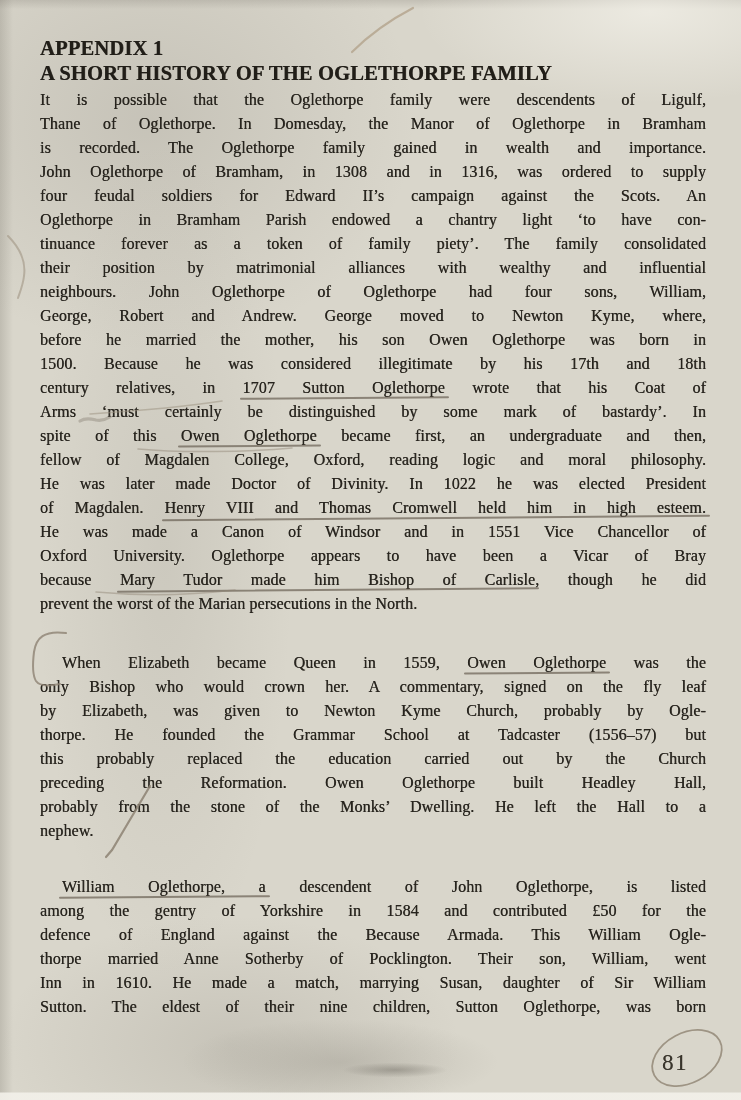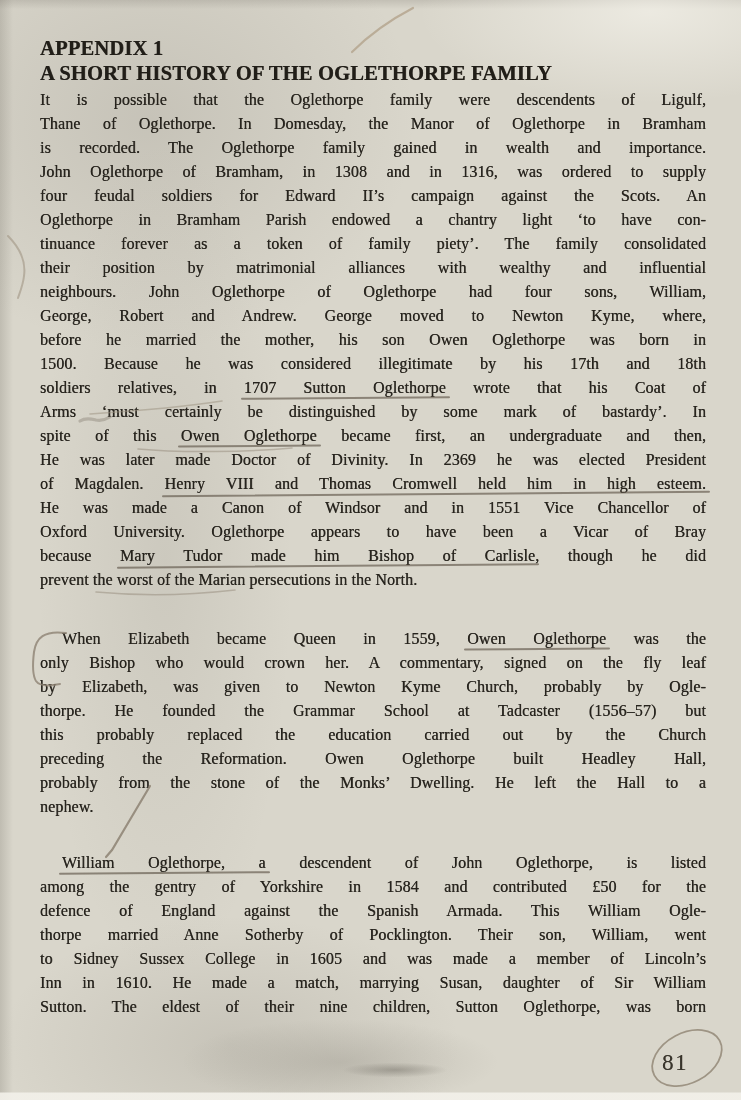--- a/index.html
+++ b/index.html
@@ -78,46 +78,46 @@
           <div class="line"><span>is recorded. The Oglethorpe family gained in wealth and importance.</span></div>
           <div class="line"><span>John Oglethorpe of Bramham, in 1308 and in 1316, was ordered to supply</span></div>
           <div class="line"><span>four feudal soldiers for Edward II’s campaign against the Scots. An</span></div>
           <div class="line"><span>Oglethorpe in Bramham Parish endowed a chantry light ‘to have con-</span></div>
           <div class="line"><span>tinuance forever as a token of family piety’. The family consolidated</span></div>
           <div class="line"><span>their position by matrimonial alliances with wealthy and influential</span></div>
           <div class="line"><span>neighbours. John Oglethorpe of Oglethorpe had four sons, William,</span></div>
           <div class="line"><span>George, Robert and Andrew. George moved to Newton Kyme, where,</span></div>
           <div class="line"><span>before he married the mother, his son Owen Oglethorpe was born in</span></div>
           <div class="line"><span>1500. Because he was considered illegitimate by his 17th and 18th</span></div>
-          <div class="line"><span>soldiers relatives, in </span><span class="u">1707 Sutton Oglethorpe</span><span> wrote that his Coat of</span></div>
+          <div class="line"><span>century relatives, in </span><span class="u">1707 Sutton Oglethorpe</span><span> wrote that his Coat of</span></div>
           <div class="line"><span>Arms ‘must certainly be distinguished by some mark of bastardy’. In</span></div>
           <div class="line"><span>spite of this </span><span class="u">Owen Oglethorpe</span><span> became first, an undergraduate and then,</span></div>
-          <div class="line"><span>He was later made Doctor of Divinity. In 2369 he was elected President</span></div>
+          <div class="line"><span>fellow of Magdalen College, Oxford, reading logic and moral philosophy.</span></div>
+          <div class="line"><span>He was later made Doctor of Divinity. In 1022 he was elected President</span></div>
           <div class="line"><span>of Magdalen. </span><span class="u">Henry VIII and Thomas Cromwell held him in high esteem.</span></div>
           <div class="line"><span>He was made a Canon of Windsor and in 1551 Vice Chancellor of</span></div>
           <div class="line"><span>Oxford University. Oglethorpe appears to have been a Vicar of Bray</span></div>
           <div class="line"><span>because </span><span class="u">Mary Tudor made him Bishop of Carlisle</span><span>, though he did</span></div>
           <div class="line last"><span>prevent the worst of the Marian persecutions in the North.</span></div>
         </div>
         <div class="para indent">
           <div class="line"><span>When Elizabeth became Queen in 1559, </span><span class="u">Owen Oglethorpe</span><span> was the</span></div>
           <div class="line"><span>only Bishop who would crown her. A commentary, signed on the fly leaf</span></div>
           <div class="line"><span>by Elizabeth, was given to Newton Kyme Church, probably by Ogle-</span></div>
           <div class="line"><span>thorpe. He founded the Grammar School at Tadcaster (1556–57) but</span></div>
           <div class="line"><span>this probably replaced the education carried out by the Church</span></div>
           <div class="line"><span>preceding the Reformation. Owen Oglethorpe built Headley Hall,</span></div>
           <div class="line"><span>probably from the stone of the Monks’ Dwelling. He left the Hall to a</span></div>
           <div class="line last"><span>nephew.</span></div>
         </div>
         <div class="para indent">
           <div class="line"><span class="u">William Oglethorpe, a</span><span> descendent of John Oglethorpe, is listed</span></div>
           <div class="line"><span>among the gentry of Yorkshire in 1584 and contributed £50 for the</span></div>
-          <div class="line"><span>defence of England against the Spanish Armada. This William Ogle-</span></div>
+          <div class="line"><span>defence of England against the Because Armada. This William Ogle-</span></div>
           <div class="line"><span>thorpe married Anne Sotherby of Pocklington. Their son, William, went</span></div>
-          <div class="line"><span>to Sidney Sussex College in 1605 and was made a member of Lincoln’s</span></div>
           <div class="line"><span>Inn in 1610. He made a match, marrying Susan, daughter of Sir William</span></div>
           <div class="line"><span>Sutton. The eldest of their nine children, Sutton Oglethorpe, was born</span></div>
         </div>
       </div>
   </div>
 
   <div class="page-number">81</div>
 
   <svg class="pencil-overlay" width="741" height="1100" viewBox="0 0 741 1100">
 

